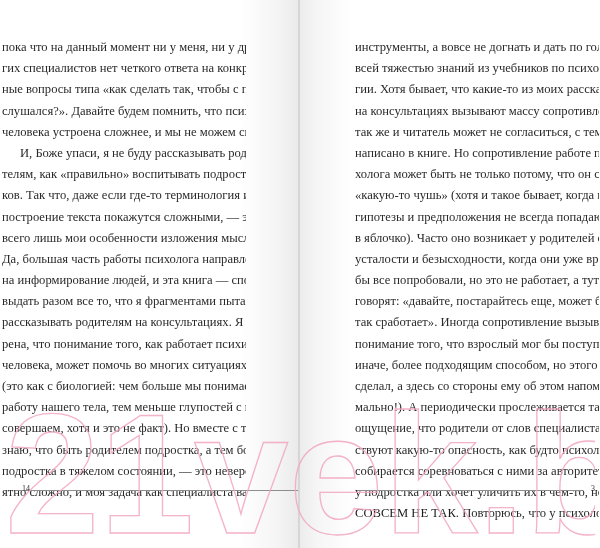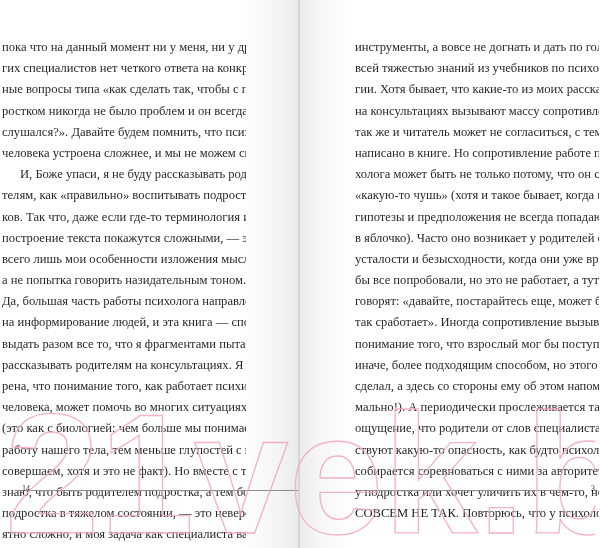--- a/index.html
+++ b/index.html
@@ -50,29 +50,27 @@
 </style>
 </head>
 <body>
 
 <div class="spread">
   <div class="page page-left">
     <div class="text-block" id="left-text">
         <span class="line">пока что на данный момент ни у меня, ни у дру-</span>
         <span class="line">гих специалистов нет четкого ответа на конкрет-</span>
         <span class="line">ные вопросы типа «как сделать так, чтобы с под-</span>
-        <span class="line">ростком никогда не было проблем и он всегда</span>
         <span class="line">слушался?». Давайте будем помнить, что психика</span>
         <span class="line">человека устроена сложнее, и мы не можем свести</span>
         <span class="line indent">И, Боже упаси, я не буду рассказывать роди-</span>
         <span class="line">телям, как «правильно» воспитывать подрост-</span>
         <span class="line">ков. Так что, даже если где-то терминология или</span>
         <span class="line">построение текста покажутся сложными, — это</span>
         <span class="line">всего лишь мои особенности изложения мысли,</span>
-        <span class="line">а не попытка говорить назидательным тоном.</span>
         <span class="line">Да, большая часть работы психолога направлена</span>
         <span class="line">на информирование людей, и эта книга — способ</span>
         <span class="line">выдать разом все то, что я фрагментами пытаюсь</span>
         <span class="line">рассказывать родителям на консультациях. Я уве-</span>
         <span class="line">рена, что понимание того, как работает психика</span>
         <span class="line">человека, может помочь во многих ситуациях</span>
         <span class="line">(это как с биологией: чем больше мы понимаем</span>
         <span class="line">работу нашего тела, тем меньше глупостей с ним</span>
         <span class="line">совершаем, хотя и это не факт). Но вместе с тем я</span>
         <span class="line">знаю, что быть родителем подростка, а тем более</span>

